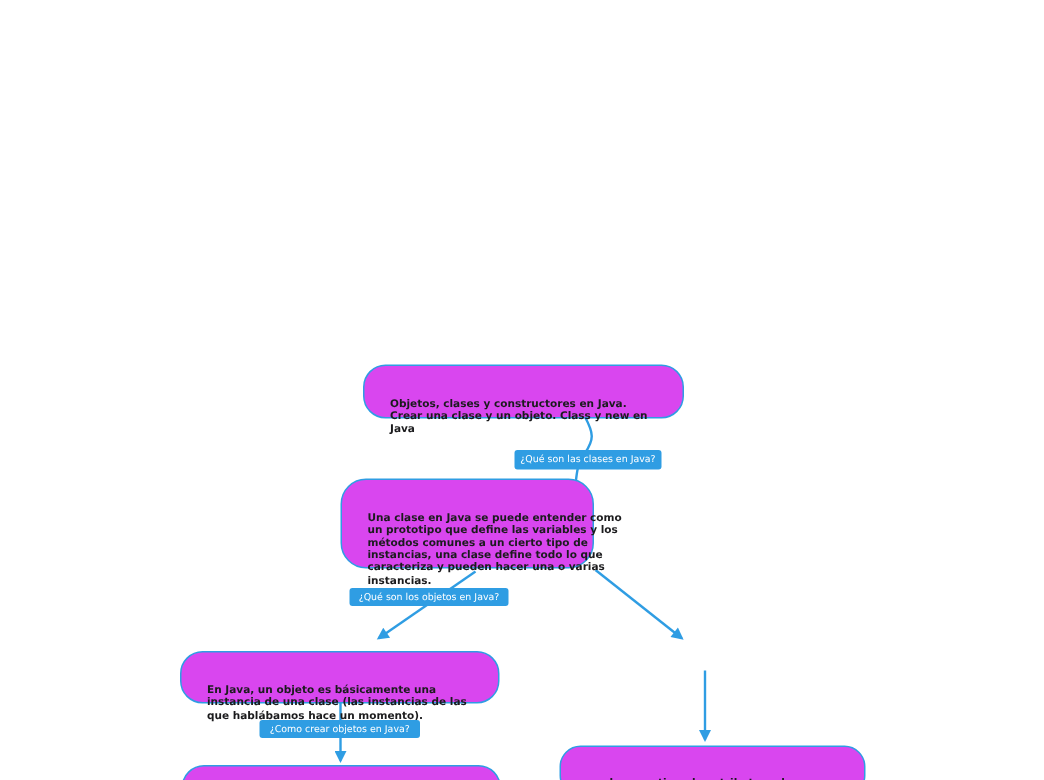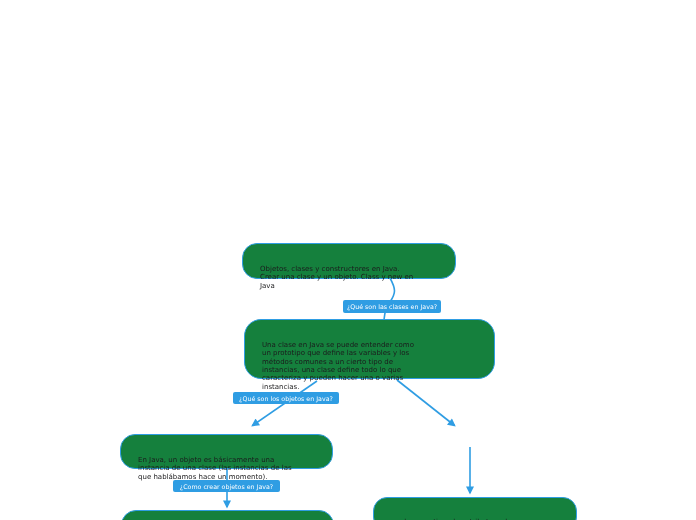--- a/index.html
+++ b/index.html
@@ -12,27 +12,27 @@
   .canvas{
     position:relative;width:696px;height:520px;overflow:hidden;
     background:var(--background);
     font-family:"DejaVu Sans","Liberation Sans",sans-serif;
   }
   .edges{position:absolute;left:0;top:0;width:696px;height:520px;}
   .edge{stroke:var(--accent);stroke-width:1.6;fill:none;}
   .arrowhead-shape{fill:var(--accent);}
   .node{
     position:absolute;box-sizing:border-box;
-    background:#15803d;border:1.5px solid var(--accent);
-    color:var(--node-text);font-weight:normal;font-size:7px;line-height:8.4px;
+    background:#d946ef;border:1.5px solid var(--accent);
+    color:var(--node-text);font-weight:bold;font-size:7px;line-height:8.4px;
     white-space:pre;
   }
   .node .txt{display:block;}
   .n-root{left:242px;top:243px;width:214px;height:36px;border-radius:15px;padding:4px 8px 0 17px;}
-  .n-classdef{left:244px;top:319px;width:251px;height:60px;border-radius:17px;padding:4px 8px 0 17px;}
+  .n-classdef{left:227px;top:319px;width:169px;height:60px;border-radius:17px;padding:4px 8px 0 17px;}
   .n-objectdef{left:120px;top:434px;width:213px;height:35px;border-radius:15px;padding:4px 8px 0 17px;}
   .n-howclass{left:392px;top:428px;width:158px;height:19px;border-radius:9.5px;
               display:flex;align-items:center;justify-content:center;padding:0;}
   .n-createobj{left:121px;top:510px;width:213px;height:34px;border-radius:15px;padding:3px 8px 0 18px;}
   .n-classcontents{left:373px;top:497px;width:204px;height:34px;border-radius:14px;padding:3px 8px 0 11px;}
   .edge-label{
     position:absolute;box-sizing:border-box;
     background:var(--accent);color:var(--label-text);
     font-size:6.3px;font-weight:500;white-space:nowrap;
     display:flex;align-items:center;justify-content:center;

